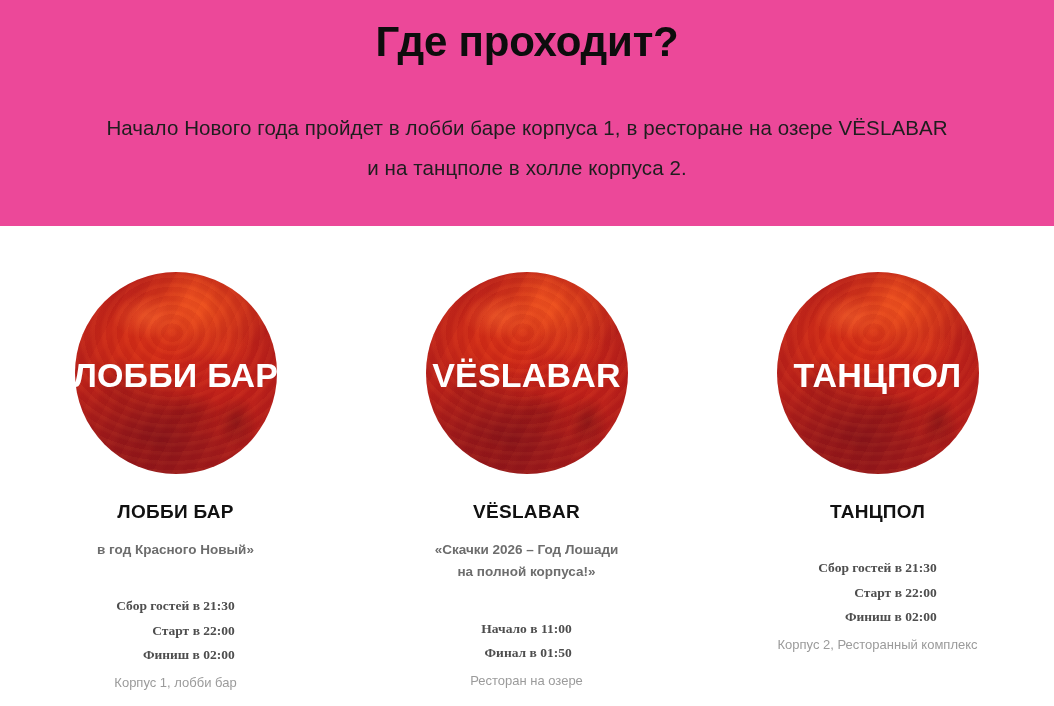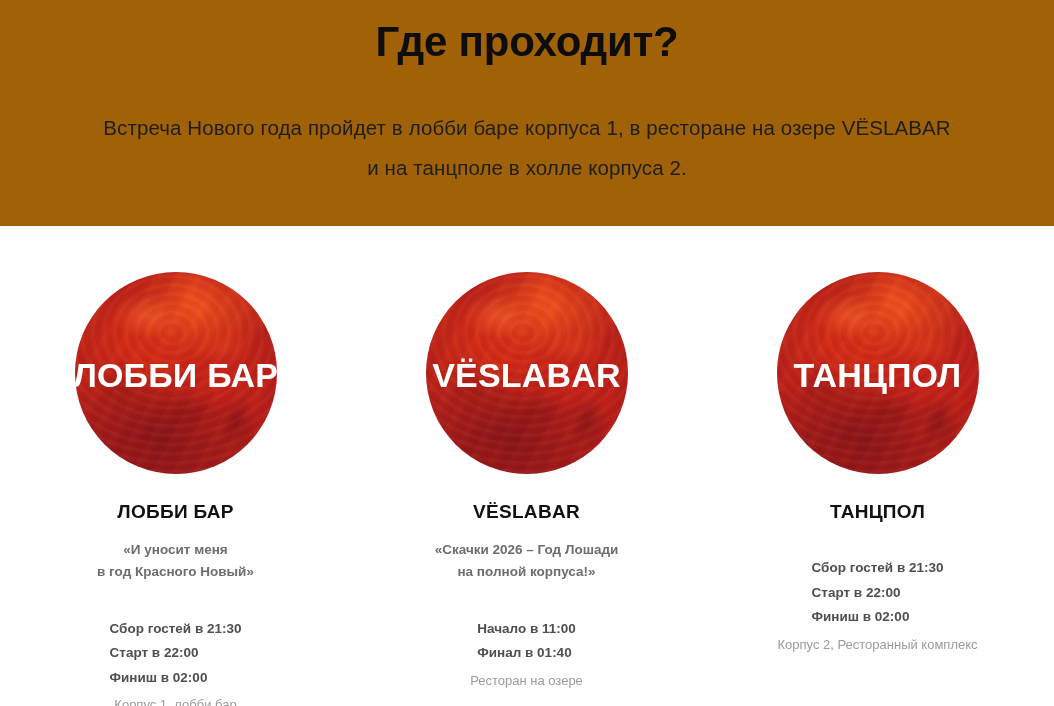--- a/index.html
+++ b/index.html
@@ -14,21 +14,21 @@
     background: #ffffff;
     font-family: "Liberation Sans", "DejaVu Sans", sans-serif;
     overflow: hidden;
     position: relative;
   }
 
   
   .header-band {
     width: 1054px;
     height: 226px;
-    background: #a16207;
+    background: #ec4899;
     position: relative;
   }
   .page-title {
     margin: 0;
     padding-top: 18px;
     text-align: center;
     font-size: 42px;
     font-weight: 700;
     color: #0d0d0d;
     letter-spacing: -0.2px;
@@ -137,55 +137,55 @@
     text-align: center;
   }
   .card-quote .q-line { display: block; }
   .card-times {
     margin: 0;
     padding-top: 33px;
     font-size: 13.5px;
     font-weight: 700;
     color: #4e4e4e;
     line-height: 1.82;
-    text-align: left;
+    text-align: right;
+    font-family: Liberation Serif, serif;
   }
   .card-times .t-line { display: block; }
   .card-venue {
     margin: 0;
     padding-top: 3px;
     font-size: 13px;
     font-weight: 400;
     color: #9b9b9b;
     line-height: 1.82;
     text-align: center;
   }
 </style>
 </head>
 <body>
 
 <div class="header-band">
   <h1 class="page-title">Где проходит?</h1>
   <p class="intro">
-    <span class="intro-line">Встреча Нового года пройдет в лобби баре корпуса 1, в ресторане на озере VËSLABAR</span>
+    <span class="intro-line">Начало Нового года пройдет в лобби баре корпуса 1, в ресторане на озере VËSLABAR</span>
     <span class="intro-line">и на танцполе в холле корпуса 2.</span>
   </p>
 </div>
 
 <div class="cards">
 
   <div class="card">
     <div class="badge">
       <span class="tex"></span>
       <span class="tex2"></span>
       <span class="badge-label">ЛОББИ БАР</span>
     </div>
     <h2 class="card-title">ЛОББИ БАР</h2>
     <p class="card-quote">
-      <span class="q-line">«И уносит меня</span>
       <span class="q-line">в год Красного Новый»</span>
     </p>
     <p class="card-times">
       <span class="t-line">Сбор гостей в 21:30</span>
       <span class="t-line">Старт в 22:00</span>
       <span class="t-line">Финиш в 02:00</span>
     </p>
     <p class="card-venue">Корпус 1, лобби бар</p>
   </div>
 
@@ -195,21 +195,21 @@
       <span class="tex2"></span>
       <span class="badge-label">VËSLABAR</span>
     </div>
     <h2 class="card-title">VËSLABAR</h2>
     <p class="card-quote">
       <span class="q-line">«Скачки 2026 – Год Лошади</span>
       <span class="q-line">на полной корпуса!»</span>
     </p>
     <p class="card-times">
       <span class="t-line">Начало в 11:00</span>
-      <span class="t-line">Финал в 01:40</span>
+      <span class="t-line">Финал в 01:50</span>
     </p>
     <p class="card-venue">Ресторан на озере</p>
   </div>
 
   <div class="card">
     <div class="badge">
       <span class="tex"></span>
       <span class="tex2"></span>
       <span class="badge-label">ТАНЦПОЛ</span>
     </div>

